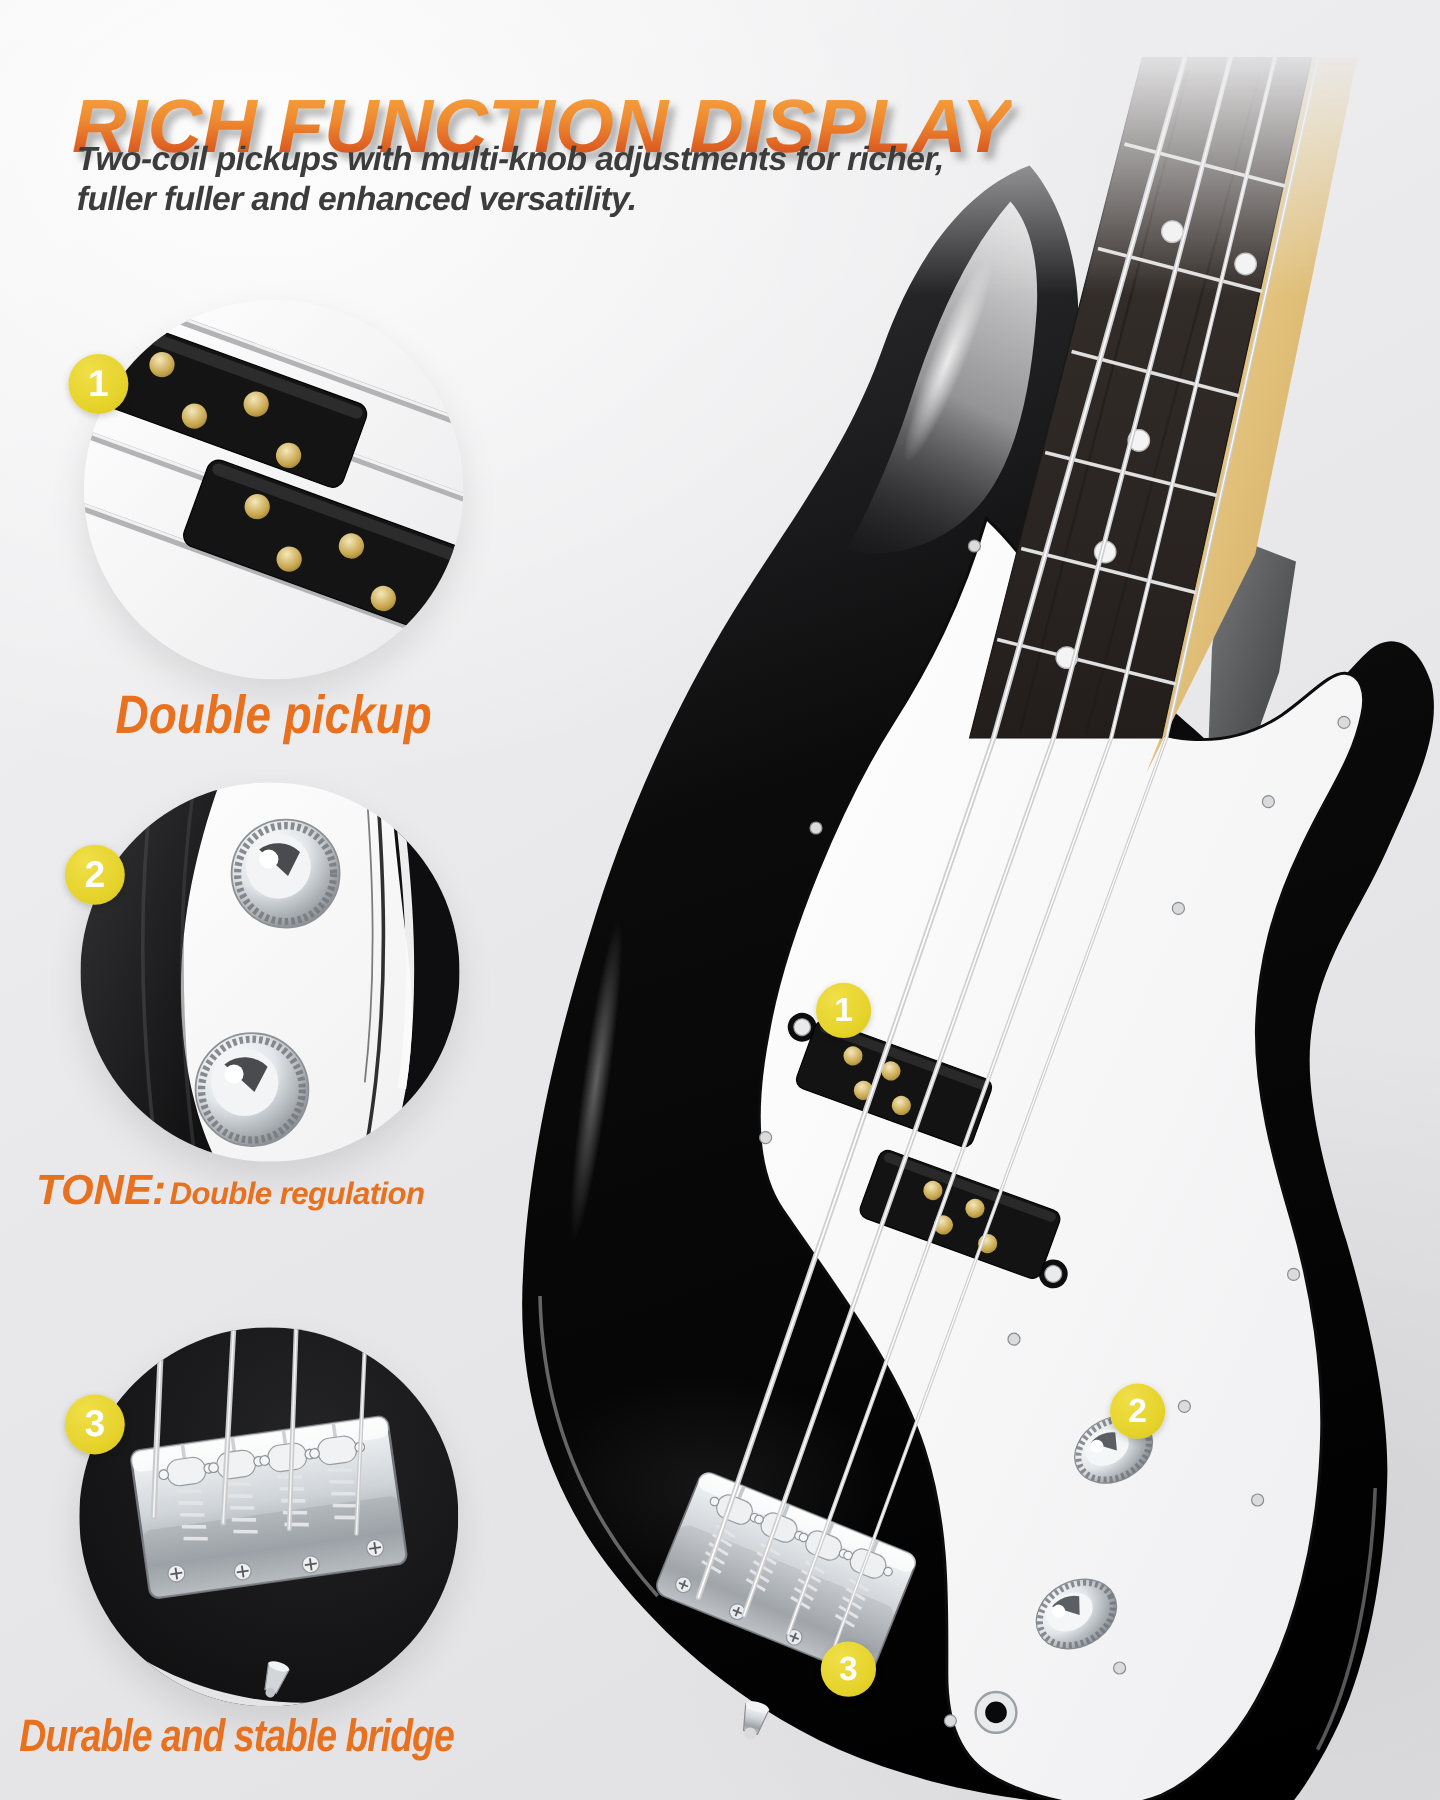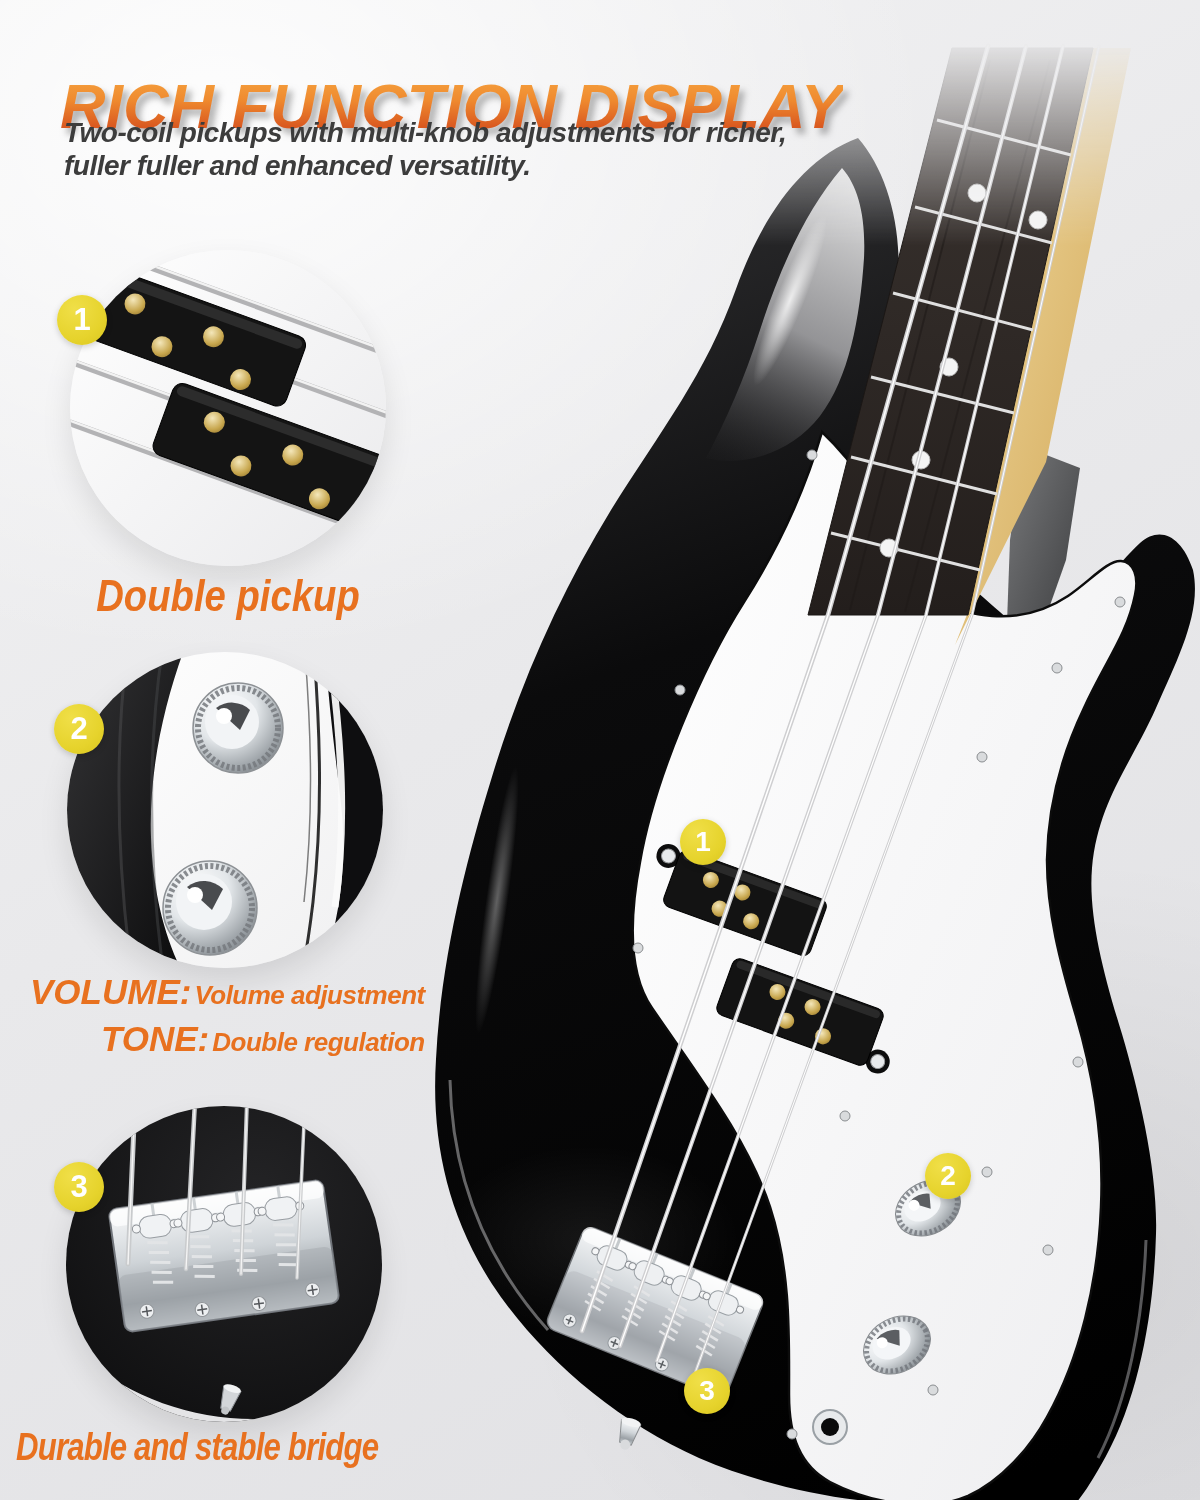--- a/index.html
+++ b/index.html
@@ -461,24 +461,20 @@
         <line x1="239" y1="-5" x2="231" y2="172" stroke="#c9cbcd" stroke-width="3.5"></line>
         <line x1="239" y1="-5" x2="231" y2="172" stroke="#f4f4f4" stroke-width="1.2"></line>
       </g>
     </svg>
   </div>
 
   <div class="callout-label label-1">Double pickup</div>
 
   <div class="vt-block">
     <div class="vt-row">
-      <span class="vt-term">VOLUME:</span>
-      <span class="vt-desc">Volume adjustment</span>
-    </div>
-    <div class="vt-row">
       <span class="vt-term">TONE:</span>
       <span class="vt-desc">Double regulation</span>
     </div>
   </div>
 
   <div class="callout-label label-3">Durable and stable bridge</div>
 
   <div class="badge badge-lg b1">1</div>
   <div class="badge badge-lg b2">2</div>
   <div class="badge badge-lg b3">3</div>

